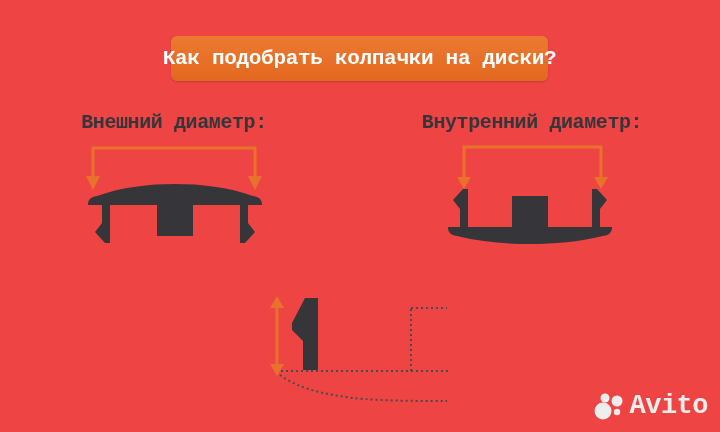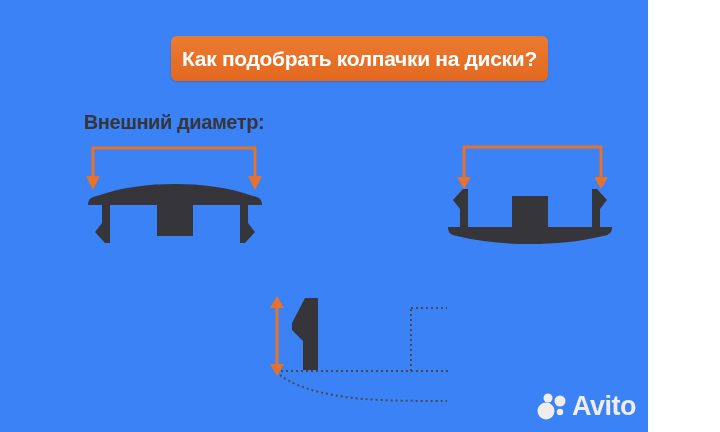--- a/index.html
+++ b/index.html
@@ -1,18 +1,18 @@
 <!DOCTYPE html>
 <html><head>
 <meta charset="utf-8">
 <style>
   html,body{margin:0;padding:0;background:#fff;}
   .canvas{
-    position:relative;width:648px;height:432px;background:#3b82f6;
-    overflow:hidden;font-family:Liberation Sans, sans-serif;
+    position:relative;width:720px;height:432px;background:#ef4444;
+    overflow:hidden;font-family:Liberation Mono, monospace;
   }
   .banner{
     position:absolute;left:171px;top:36px;width:377px;height:45px;
     background:linear-gradient(180deg,#ec7a31 0%,#e3681f 100%);
     border-radius:6px;display:flex;align-items:center;justify-content:center;
     box-shadow:0 1px 2px rgba(0,0,0,0.18);
   }
   .banner span{
     color:#ffffff;font-weight:bold;font-size:21px;letter-spacing:-0.3px;
     white-space:nowrap;
@@ -43,20 +43,21 @@
 </head>
 <body>
 
 <div class="canvas">
 
   <div class="banner">
     <span>Как подобрать колпачки на диски?</span>
   </div>
 
   <div class="heading h-outer">Внешний диаметр:</div>
+  <div class="heading h-inner">Внутренний диаметр:</div>
 
   <svg class="art" viewBox="0 0 720 432" aria-hidden="true">
 
     <g>
       <g>
         <path class="stroke-accent" d="M93,177 L93,148 L255,148 L255,177"></path>
         <polygon class="fill-accent" points="86,176 100,176 93,190"></polygon>
         <polygon class="fill-accent" points="248,176 262,176 255,190"></polygon>
       </g>
       <g>

